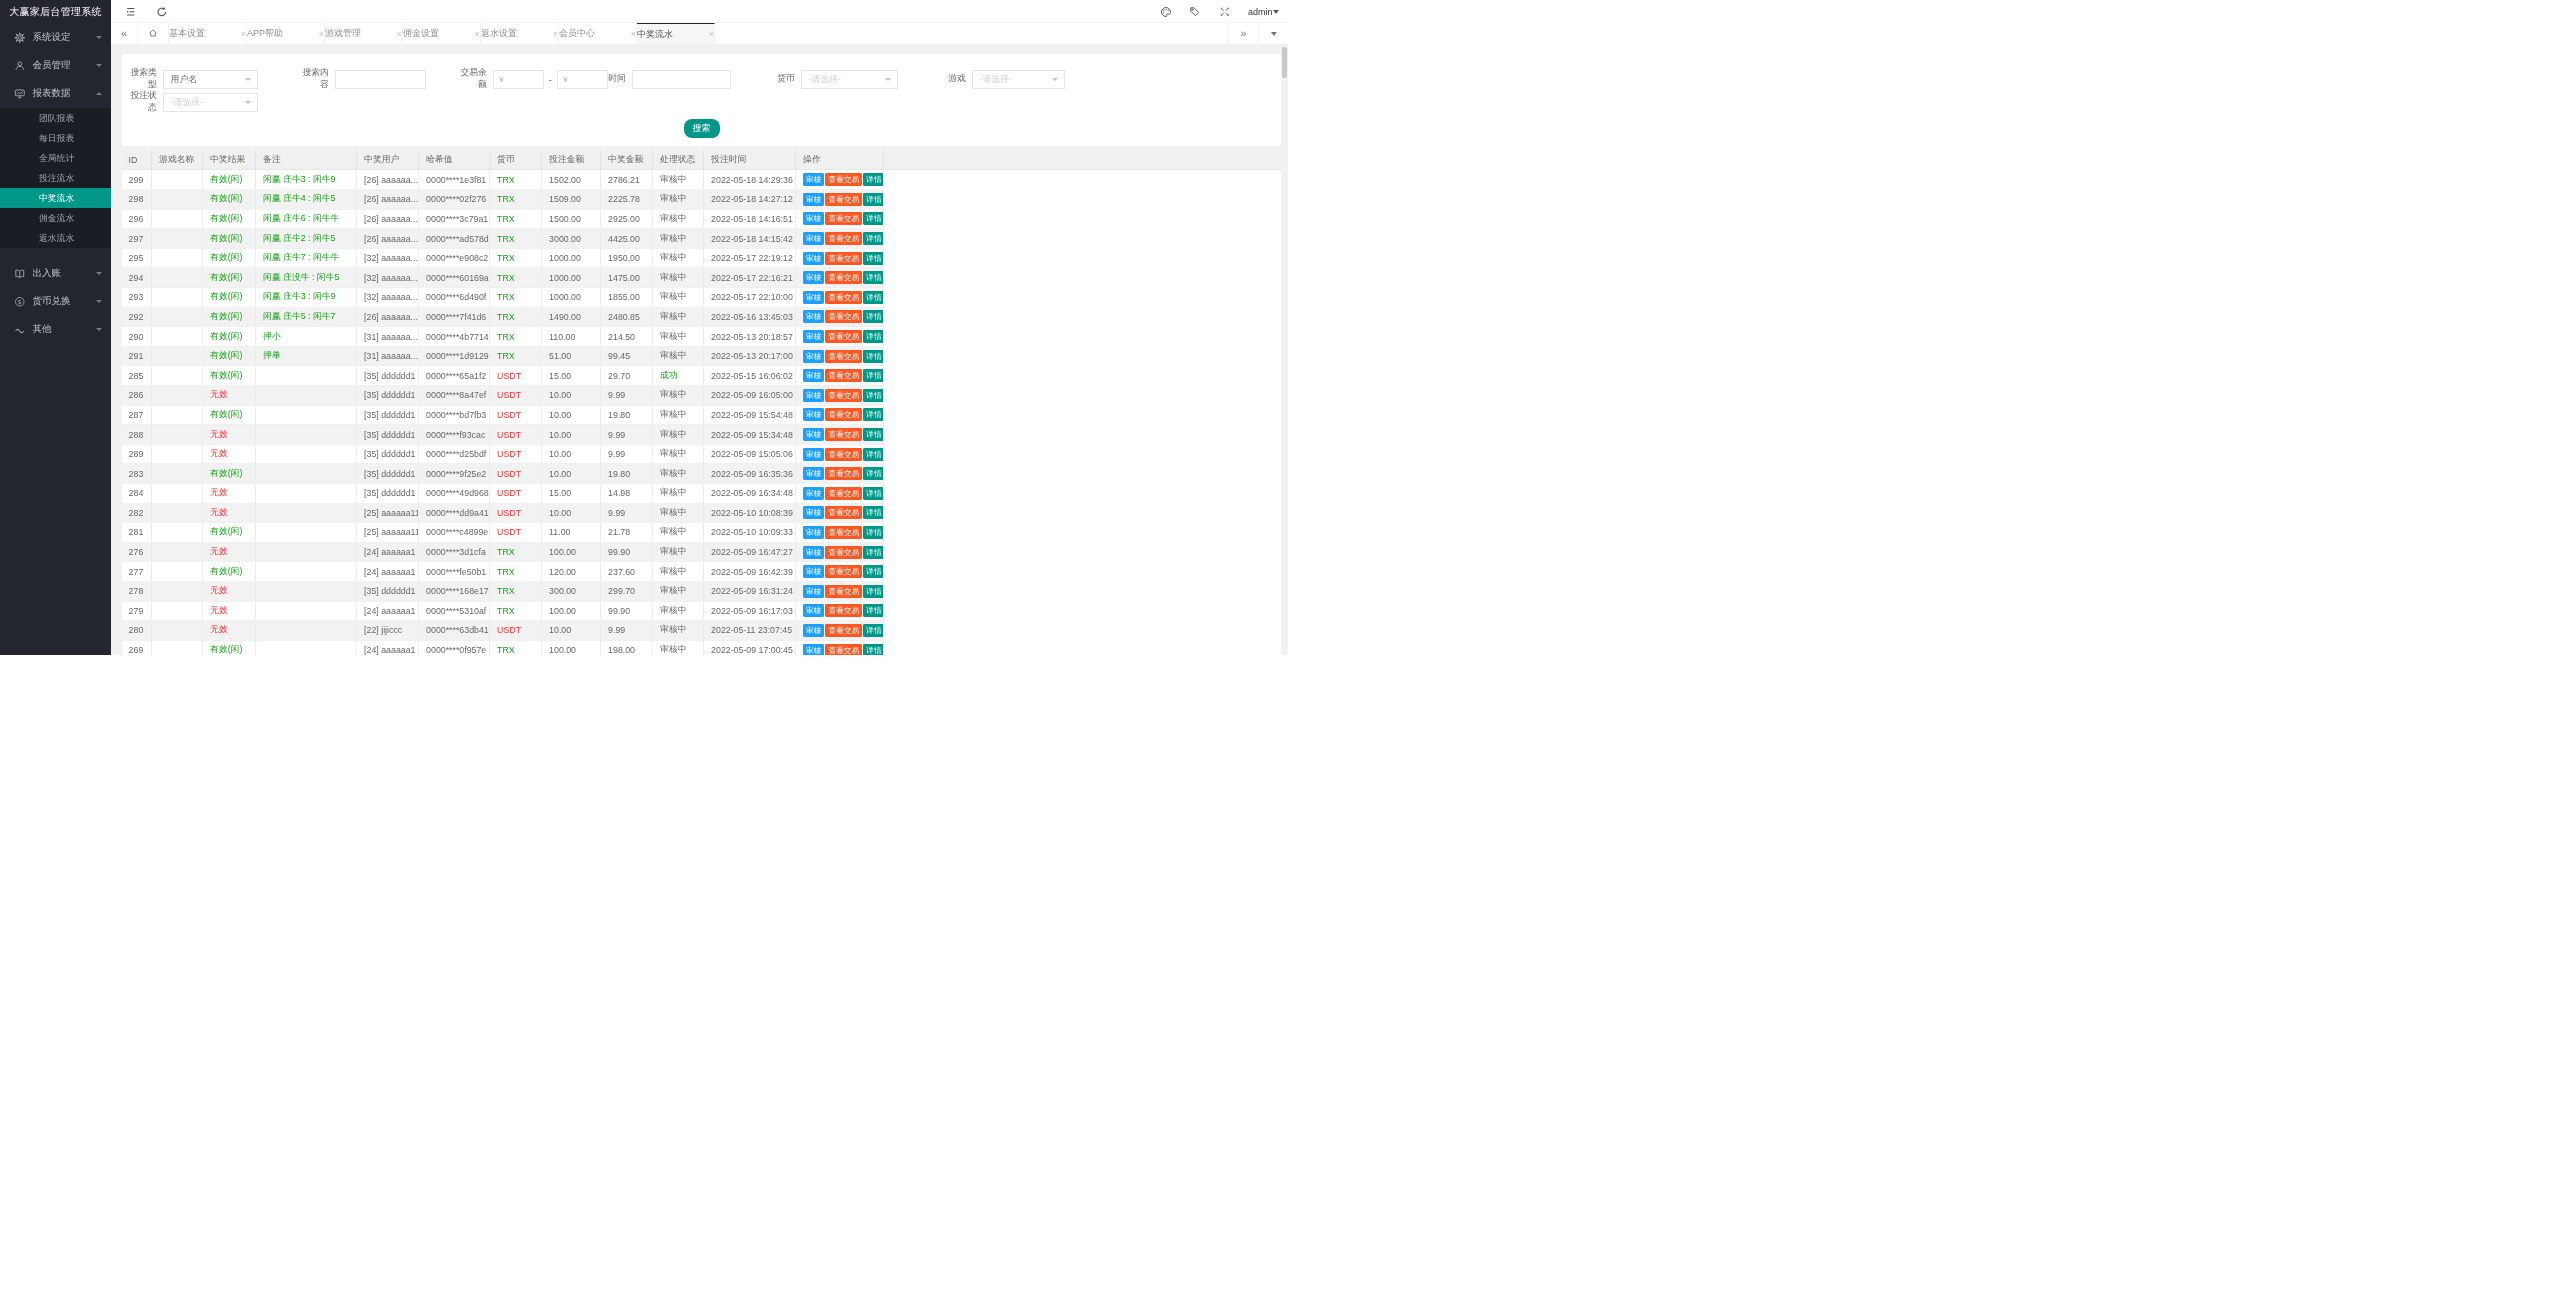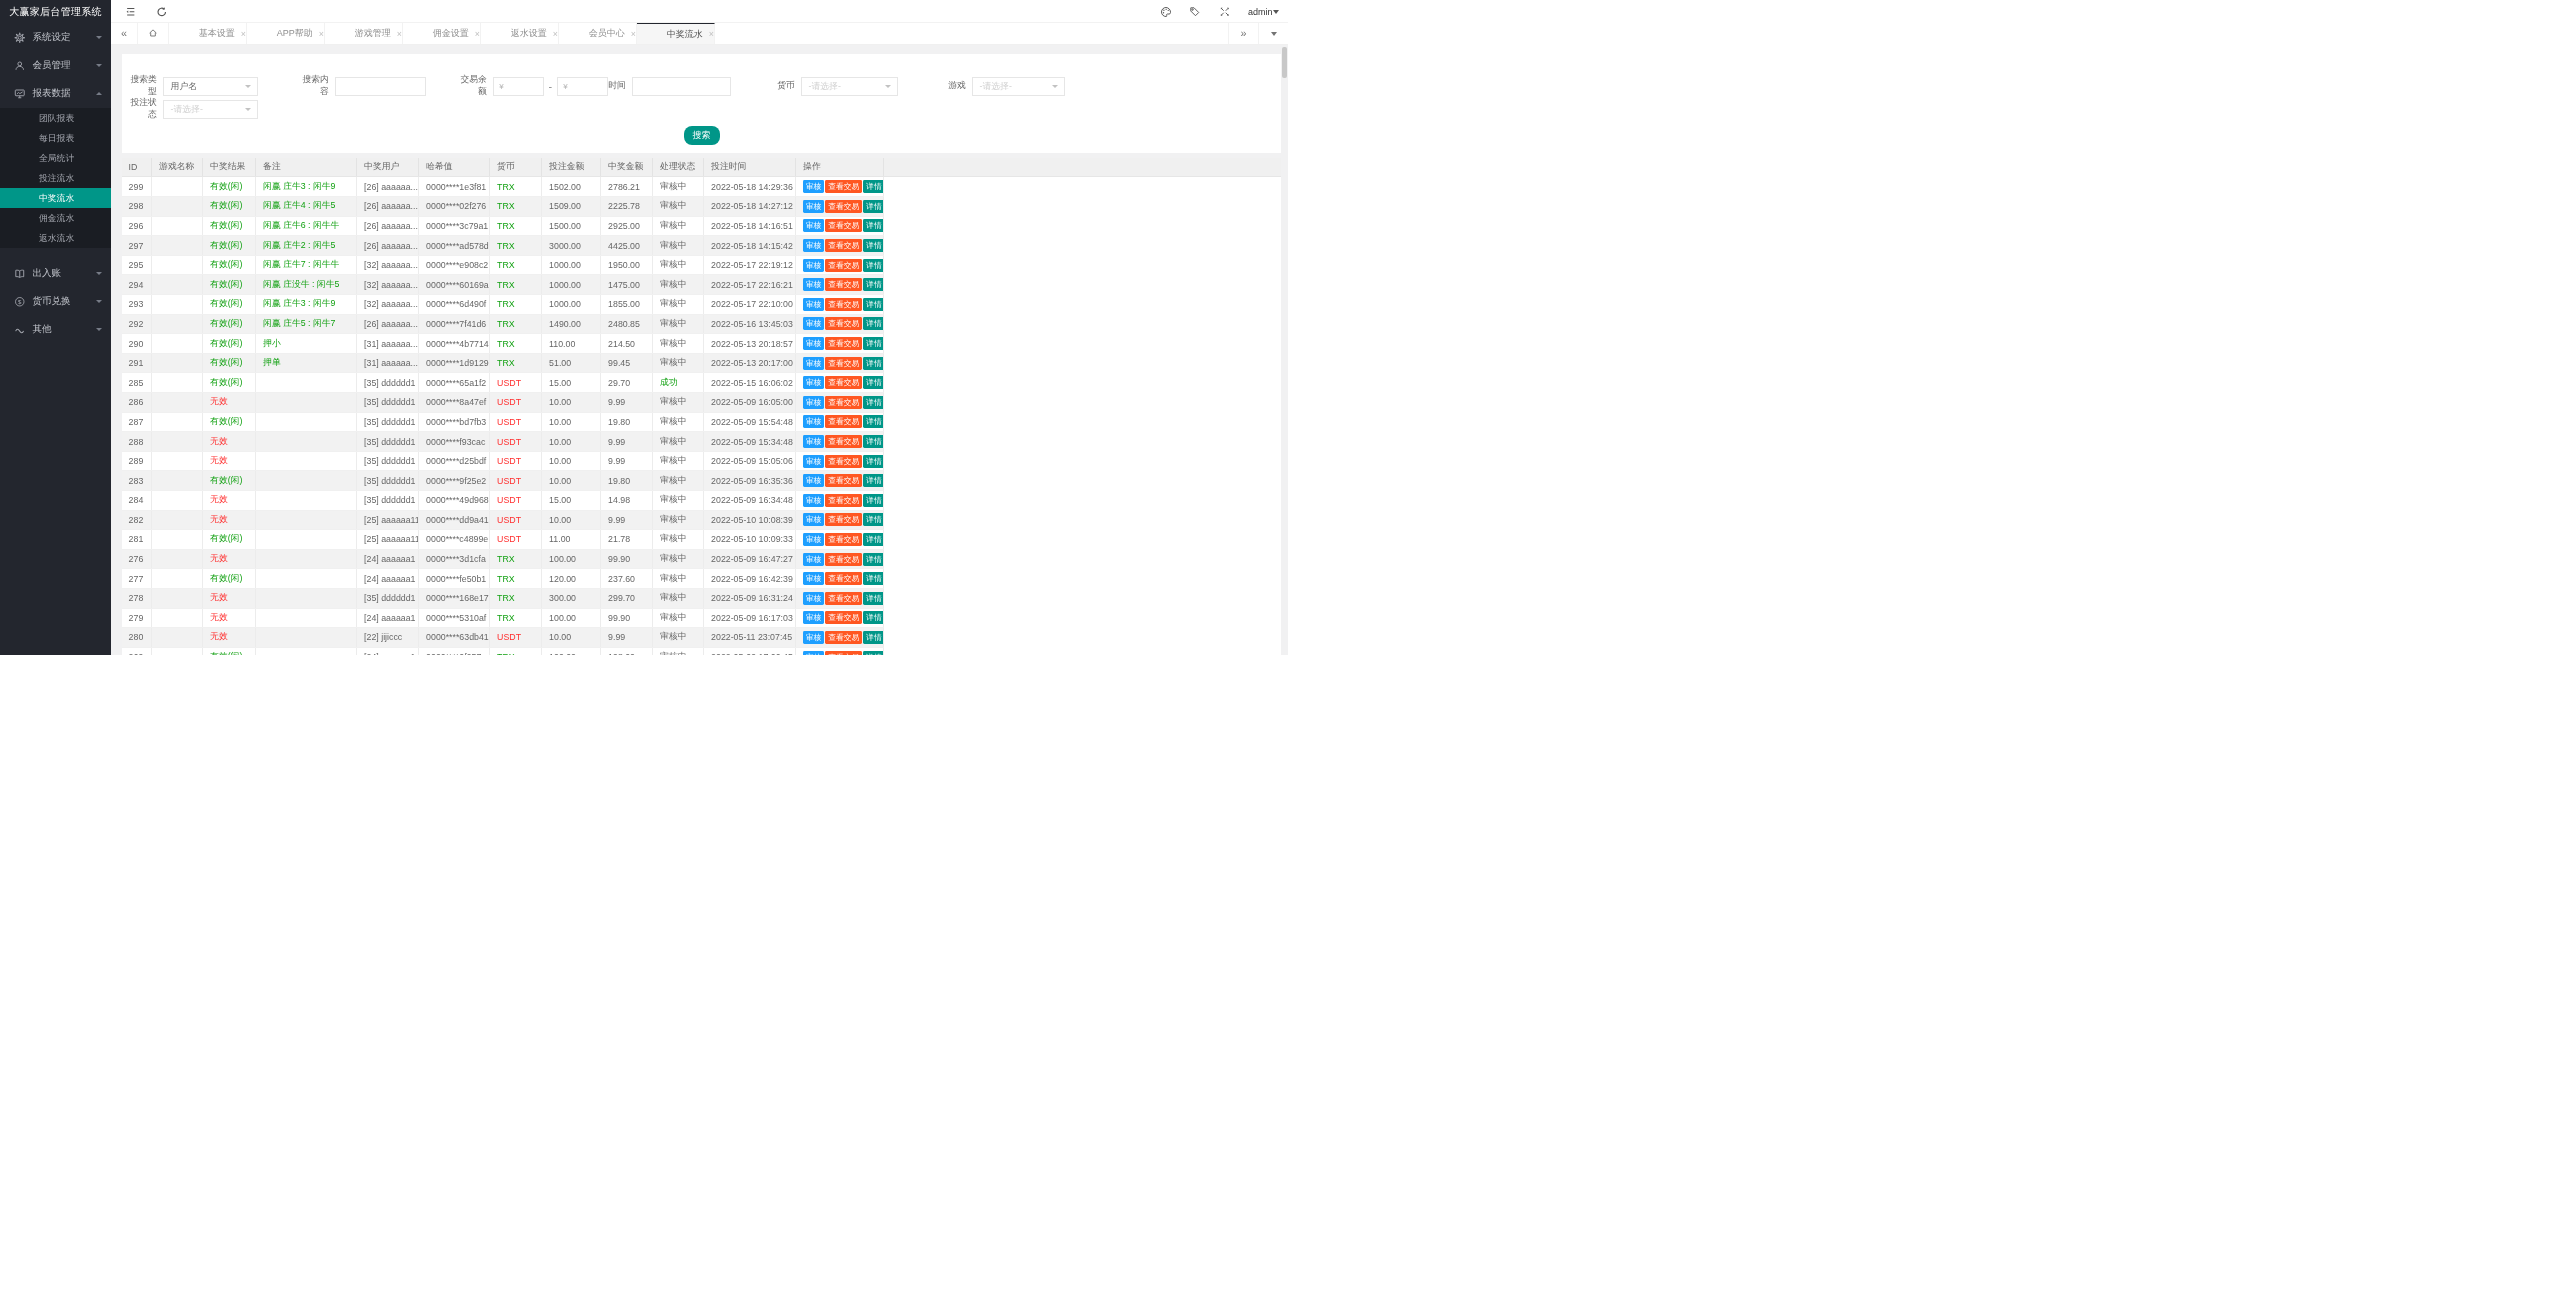--- a/index.html
+++ b/index.html
@@ -27,28 +27,28 @@
   .side-sub { background:#1a1d23; }
   .side-sub-item { height:20px; line-height:20px; padding-left:39px; font-size:8.8px; color:#a3a6ae; cursor:pointer; }
   .side-sub-item.active { background:#009688; color:#fff; }
 
   
   .tabbar { position:absolute; left:111px; top:23px; right:0; height:22px; background:#fff; border-bottom:0.7px solid #f0f0f0; display:flex; z-index:25; }
   .tnav { width:27px; text-align:center; line-height:21.6px; font-size:10.8px; color:#737373; border-right:0.7px solid #f2f2f2; cursor:pointer; flex:none; }
   .tnav.rt { border-right:none; border-left:0.7px solid #f2f2f2; display:flex; align-items:center; justify-content:center; width:30px; }
   .thome { width:31px; display:flex; align-items:center; justify-content:center; border-right:0.7px solid #f2f2f2; cursor:pointer; flex:none; }
   #tab-list { display:flex; }
-  .tab { width:78px; display:flex; align-items:center; justify-content:flex-end; gap:6px; border-right:0.7px solid #f2f2f2; font-size:9px; color:#8f8f8f; cursor:pointer; position:relative; }
+  .tab { width:78px; display:flex; align-items:center; justify-content:space-between; gap:6px; border-right:0.7px solid #f2f2f2; font-size:9px; color:#8f8f8f; cursor:pointer; position:relative; }
   .tab .t-x { color:#c0c0c0; font-size:8.8px; }
   .tab.active { background:#f6f6f6; border-top:1.4px solid #23262E; color:#555; }
   .spacer { flex:1; }
 
   
   .content { position:absolute; left:111px; top:45px; right:0; bottom:0; background:#f1f1f2; overflow:hidden; }
-  .card-search { margin:8.8px 6.8px 0 10.8px; background:#fff; padding:23px 0 8px; }
+  .card-search { margin:8.8px 6.8px 0 10.8px; background:#fff; padding:16px 0 8px; }
   .frow { display:flex; align-items:center; height:19px; }
   .frow + .frow { margin-top:4px; }
   .fl { text-align:right; padding-right:6px; color:#666; font-size:8.8px; flex:none; }
   .w4 { width:41px; } .w2 { width:24px; }
   .ipt { border:0.7px solid #e6e6e6; height:19px; padding:0 5.4px; font-size:8.8px; color:#666; outline:none; background:#fff; font-family:inherit; }
   .sel { position:relative; border:0.7px solid #e6e6e6; height:19px; line-height:17.6px; padding:0 16px 0 6.8px; font-size:8.8px; color:#666; background:#fff; cursor:pointer; flex:none; }
   .sel .ph { color:#d0d0d0; }
   .sel-car { position:absolute; right:5.4px; top:7.4px; width:0; height:0; border-left:3px solid transparent; border-right:3px solid transparent; border-top:3.7px solid #c2c2c2; }
   .money { display:flex; align-items:center; border:0.7px solid #e6e6e6; height:19px; width:51px; background:#fff; flex:none; }
   .money .yen { padding:0 1.4px 0 5.4px; color:#b5b5b5; font-size:8px; }

